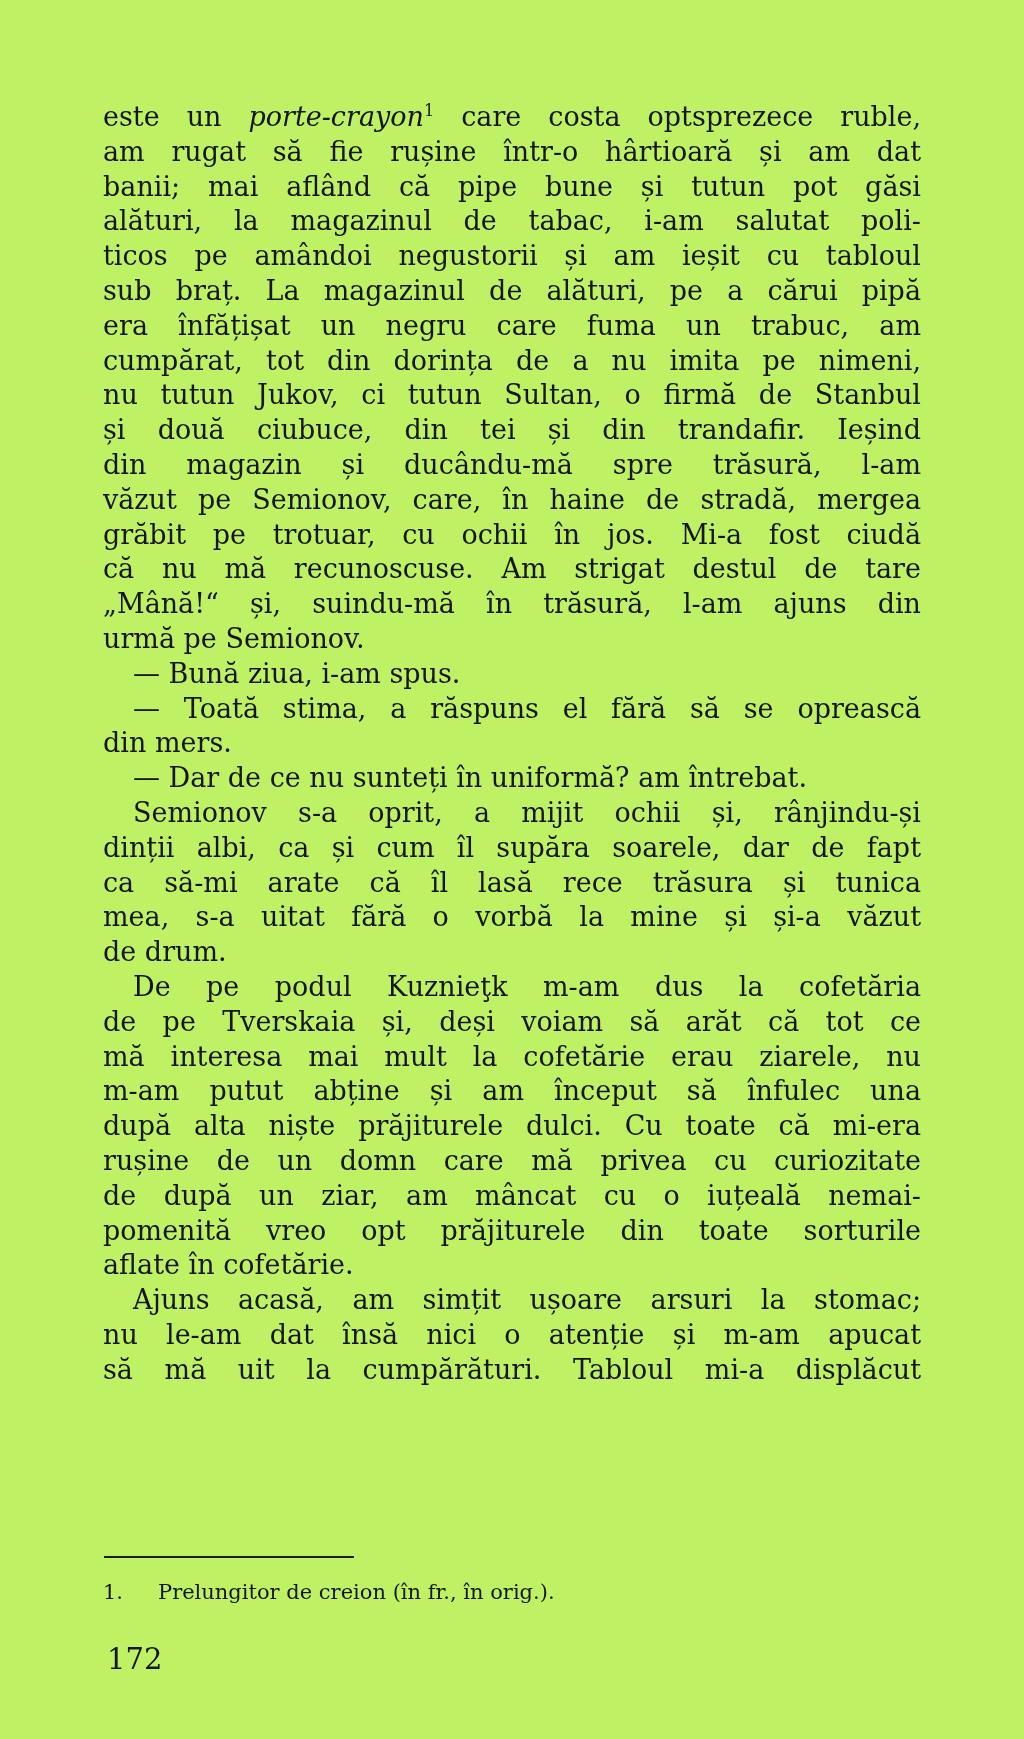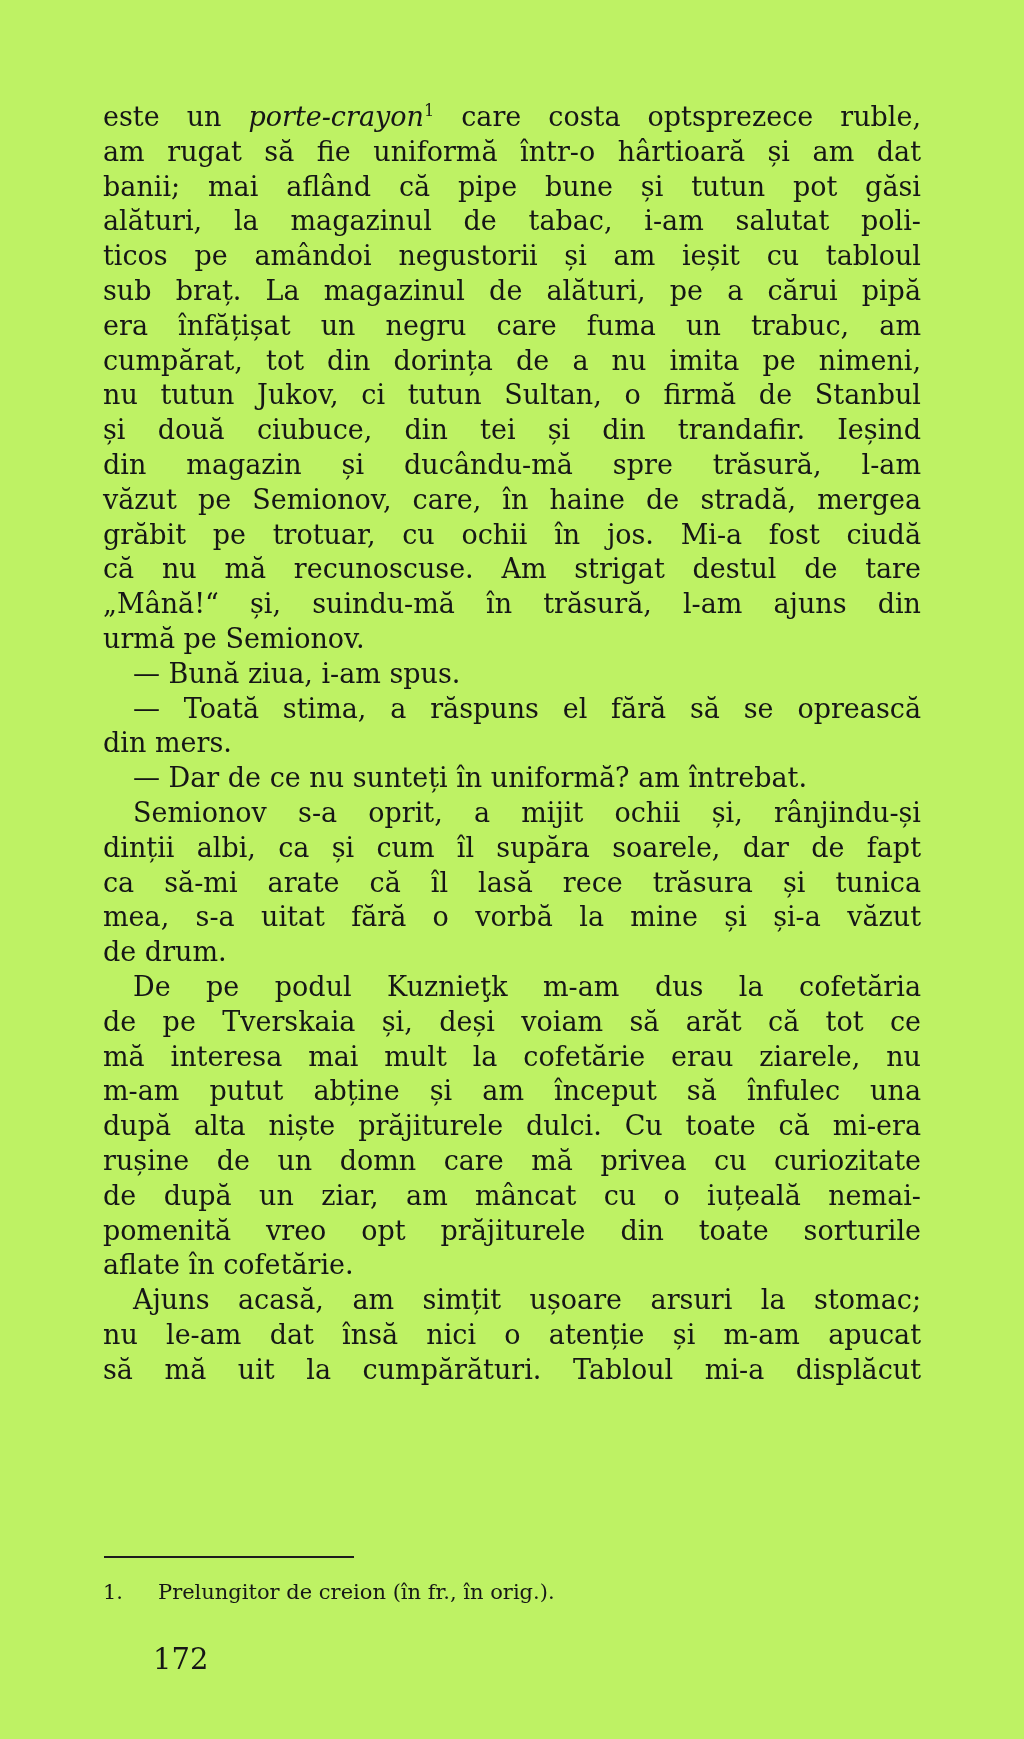--- a/index.html
+++ b/index.html
@@ -63,31 +63,30 @@
   .fn-marker {
     display: inline-block;
     width: 55px;
   }
   .page-number {
     position: absolute;
     left: 107px;
     top: 1642px;
     font-size: 29px;
     line-height: 34px;
-    margin-left: 46px;
   }
 </style>
 </head>
 <body>
 
 <div class="page">
 
   <div class="body-text" id="body-text">
       <div class="line j"><span>este un </span><span class="it">porte-crayon</span><span class="sup">1</span><span> care costa optsprezece ruble,</span></div>
-      <div class="line j"><span>am rugat să fie uniformă într-o hârtioară și am dat</span></div>
+      <div class="line j"><span>am rugat să fie rușine într-o hârtioară și am dat</span></div>
       <div class="line j"><span>banii; mai aflând că pipe bune și tutun pot găsi</span></div>
       <div class="line j"><span>alături, la magazinul de tabac, i-am salutat poli-</span></div>
       <div class="line j"><span>ticos pe amândoi negustorii și am ieșit cu tabloul</span></div>
       <div class="line j"><span>sub braț. La magazinul de alături, pe a cărui pipă</span></div>
       <div class="line j"><span>era înfățișat un negru care fuma un trabuc, am</span></div>
       <div class="line j"><span>cumpărat, tot din dorința de a nu imita pe nimeni,</span></div>
       <div class="line j"><span>nu tutun Jukov, ci tutun Sultan, o firmă de Stanbul</span></div>
       <div class="line j"><span>și două ciubuce, din tei și din trandafir. Ieșind</span></div>
       <div class="line j"><span>din magazin și ducându-mă spre trăsură, l-am</span></div>
       <div class="line j"><span>văzut pe Semionov, care, în haine de stradă, mergea</span></div>

